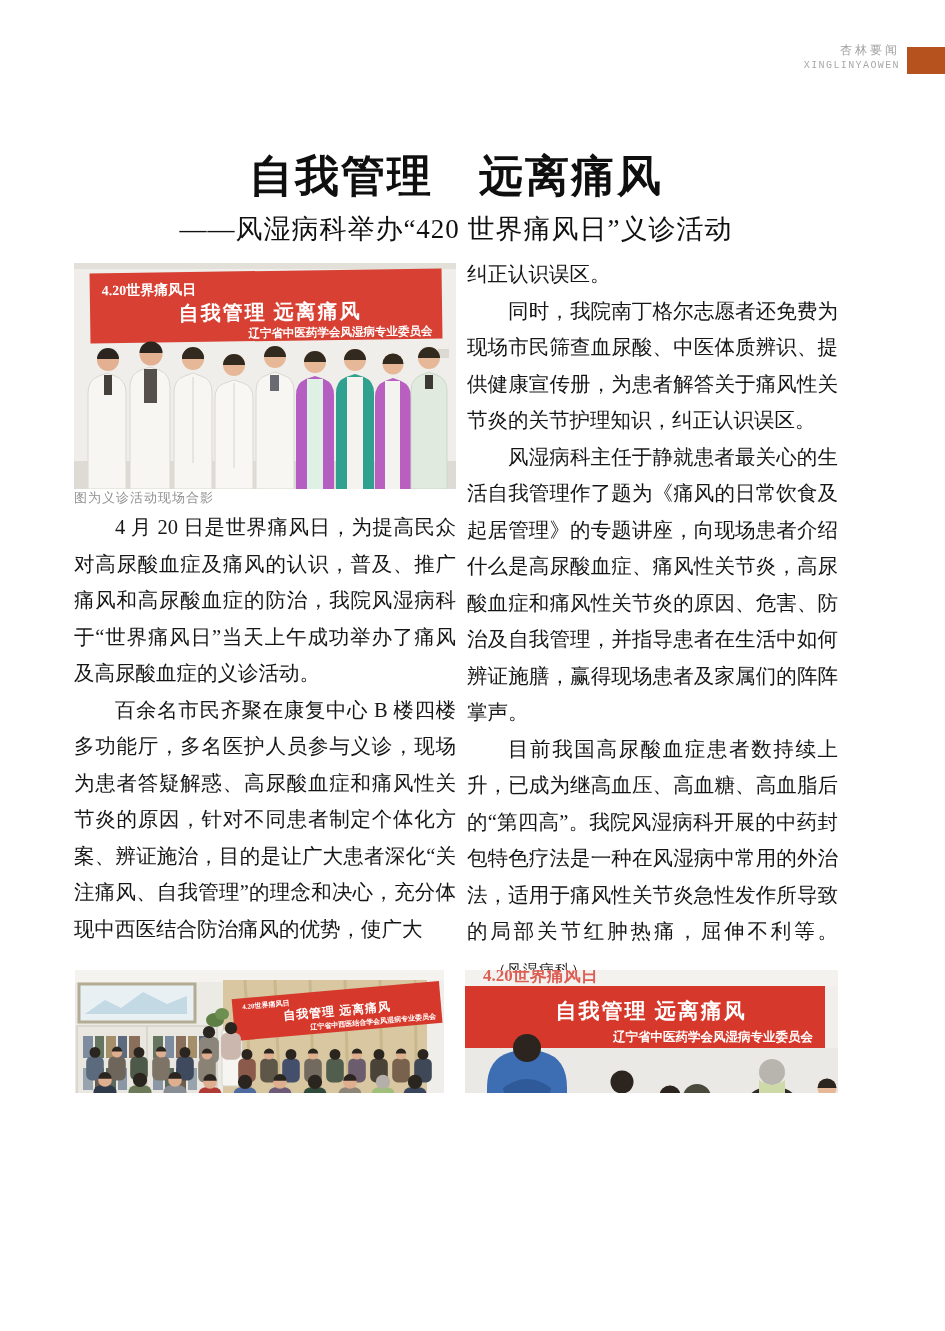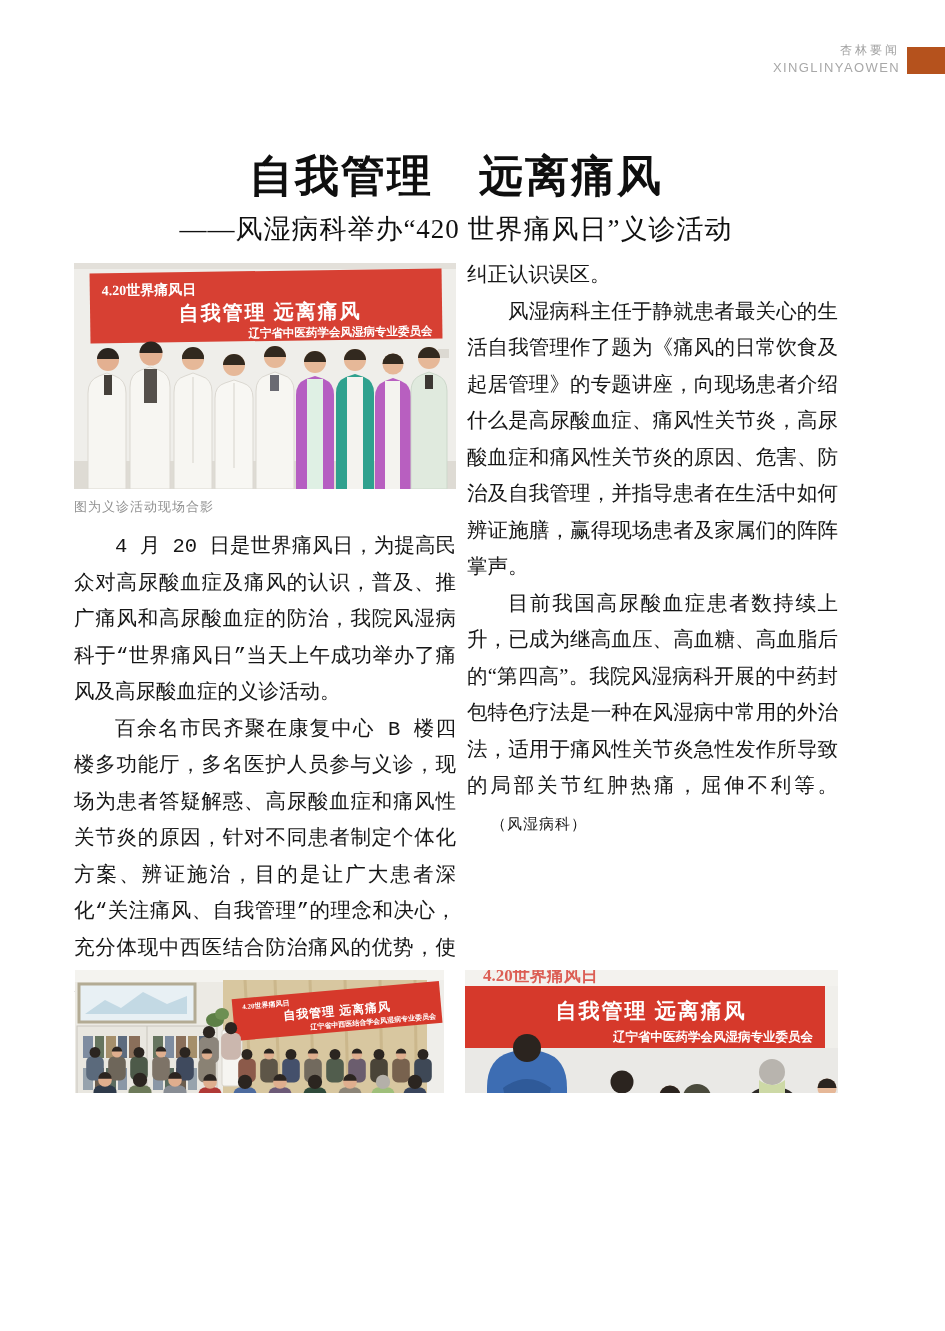--- a/index.html
+++ b/index.html
@@ -2,43 +2,43 @@
 <html><head>
 <meta charset="utf-8">
 <style>
   html,body{margin:0;padding:0;}
   #page{position:relative;width:945px;height:1093px;background:#ffffff;overflow:hidden;
         font-family:"Liberation Serif","DejaVu Serif",serif;}
 
   
   .masthead-cn{position:absolute;top:42px;right:45px;font-size:12px;letter-spacing:3px;
                color:#a2a2a2;font-family:"Liberation Sans","DejaVu Sans",sans-serif;}
-  .masthead-en{position:absolute;top:60px;right:45px;font-size:13px;letter-spacing:1.4px;
-               color:#a8a8a8;font-family:Liberation Sans, sans-serif;}
+  .masthead-en{position:absolute;top:60px;right:45px;font-size:10px;letter-spacing:1.4px;
+               color:#a8a8a8;font-family:Liberation Mono, monospace;}
   .masthead-block{position:absolute;top:47px;right:0;width:38px;height:27px;background:#b5521d;}
 
   
   .article-title{position:absolute;top:152px;left:74px;width:764px;text-align:center;
                  font-size:44px;line-height:50px;font-weight:bold;color:#0f0f0f;letter-spacing:2px;}
   .article-subtitle{position:absolute;top:212px;left:74px;width:764px;text-align:center;
                  font-size:27px;line-height:34px;font-weight:normal;color:#101010;letter-spacing:1px;}
 
   
   .col-left{position:absolute;left:74px;top:263px;width:382px;}
   .col-right{position:absolute;left:467px;top:256px;width:371px;}
   p.body{margin:0;font-size:20.5px;line-height:36.5px;color:#161616;
          text-align:justify;text-align-last:left;}
   p.indent{text-indent:2em;}
   .byline{font-size:15px;letter-spacing:1px;margin-left:24px;color:#161616;}
-  .textblock{margin-top:13px;font-family:Liberation Mono, monospace;}
+  .textblock{margin-top:2px;}
 
   
   .photo{display:block;background:#eab308;}
   .photo svg{display:block;}
-  .photo-caption{margin-top:9px;font-size:13px;letter-spacing:1px;color:#929292;
+  .photo-caption{font-size:13px;letter-spacing:1px;color:#929292;
                  font-family:"Liberation Sans","DejaVu Sans",sans-serif;}
   .photo-bl{position:absolute;left:75px;top:970px;width:369px;height:227px;}
   .photo-br{position:absolute;left:465px;top:970px;width:373px;height:232px;}
 
   
   .caption-row{position:absolute;left:74px;top:1239px;width:764px;display:flex;align-items:center;}
   .caption-rule{flex:1;height:2px;background:#4d4d4d;}
   .caption-row .photo-caption{margin:0;padding:0 16px;white-space:nowrap;}
 
   
@@ -145,20 +145,21 @@
     <div class="photo-caption">图为义诊活动现场合影</div>
 
     <div class="textblock">
       <p class="body indent">4 月 20 日是世界痛风日，为提高民众对高尿酸血症及痛风的认识，普及、推广痛风和高尿酸血症的防治，我院风湿病科于“世界痛风日”当天上午成功举办了痛风及高尿酸血症的义诊活动。</p>
       <p class="body indent">百余名市民齐聚在康复中心 B 楼四楼多功能厅，多名医护人员参与义诊，现场为患者答疑解惑、高尿酸血症和痛风性关节炎的原因，针对不同患者制定个体化方案、辨证施治，目的是让广大患者深化“关注痛风、自我管理”的理念和决心，充分体现中西医结合防治痛风的优势，使广大</p>
     </div>
   </div>
 
   <div class="col-right">
     <p class="body">纠正认识误区。</p>
+    <p class="body indent">同时，我院南丁格尔志愿者还免费为现场市民筛查血尿酸、中医体质辨识、提供健康宣传册，为患者解答关于痛风性关节炎的关节护理知识，纠正认识误区。</p>
     <p class="body indent">风湿病科主任于静就患者最关心的生活自我管理作了题为《痛风的日常饮食及起居管理》的专题讲座，向现场患者介绍什么是高尿酸血症、痛风性关节炎，高尿酸血症和痛风性关节炎的原因、危害、防治及自我管理，并指导患者在生活中如何辨证施膳，赢得现场患者及家属们的阵阵掌声。</p>
     <p class="body indent"><span>目前我国高尿酸血症患者数持续上升，已成为继高血压、高血糖、高血脂后的“第四高”。我院风湿病科开展的中药封包特色疗法是一种在风湿病中常用的外治法，适用于痛风性关节炎急性发作所导致的局部关节红肿热痛，屈伸不利等。</span><span class="byline">（风湿病科）</span></p>
   </div>
 
   <div class="photo photo-bl">
     <svg width="369" height="227" viewBox="0 0 369 227">
       <defs>
         <g id="pF">
             <rect x="-11" y="3" width="22" height="30" rx="7"></rect>
             <circle cx="0" cy="-2" r="6.5" fill="#dfae8e"></circle>

